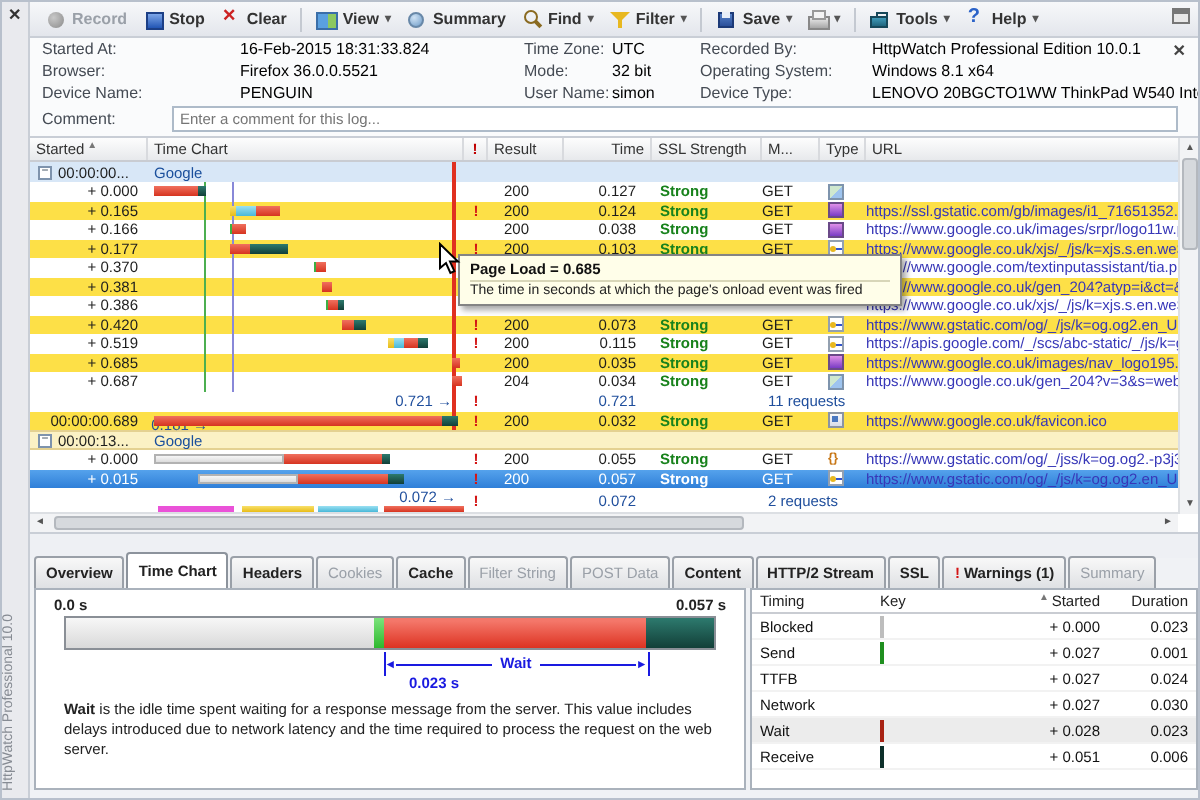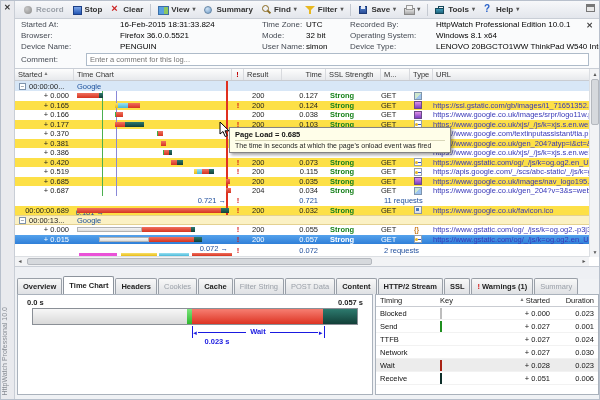--- a/index.html
+++ b/index.html
@@ -572,20 +572,21 @@
         <div class="wline" style="left:89.5%;"></div>
         <div id="wait-arrow" style="left:49.1%;width:40.4%;">
           <span class="ah">◄</span>
           <span class="ln"></span>
           <span class="wl">Wait</span>
           <span class="ln"></span>
           <span class="ah">►</span>
         </div>
         <div id="wait-val"><span>0.023 s</span></div>
       </div>
+      <div id="dc-desc"><b>Wait</b><span> is the idle time spent waiting for a response message from the server. This value includes delays introduced due to network latency and the time required to process the request on the web server.</span></div>
     </div>
     <div id="detail-right">
       <div id="timing-head">
           <span class="th-timing">Timing</span>
           <span class="th-key">Key</span>
           <span class="th-started"><span class="sort">▲ </span>Started</span>
           <span class="th-duration">Duration</span>
         </div>
       <div id="timing-rows">
           <div class="trow">

